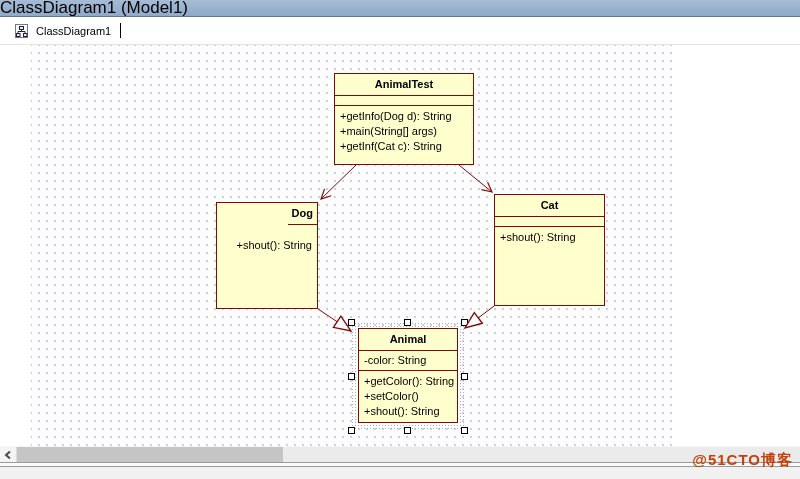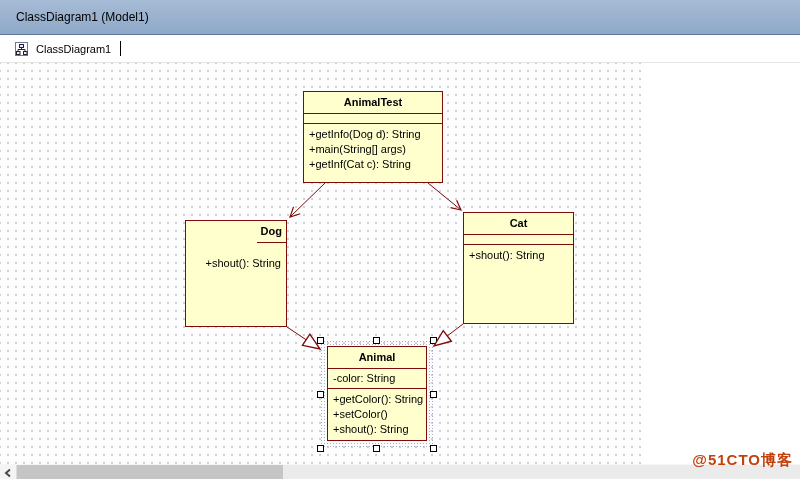--- a/index.html
+++ b/index.html
@@ -8,26 +8,26 @@
     font-family: "Liberation Sans", "DejaVu Sans", sans-serif;
     font-size: 11px;
     color: #000;
     overflow: hidden;
     background: #fff;
   }
   .window { position: relative; width: 800px; height: 479px; background:#fff; }
 
   
   .titlebar {
-    height: 35px;
+    height: 17px;
     background: linear-gradient(#a6bbd5, #8ea9c8);
     border-bottom: 1px solid #5f7899;
     display: flex; align-items: center;
-    padding-left: 16px;
-    font-size: 12px;
+    padding-left: 0;
+    font-size: 17px;
   }
 
   
   .tabbar {
     height: 28px;
     background: #ffffff;
     display: flex; align-items: center;
     padding-left: 12px;
     border-bottom: 1px solid #e4e4e4;
   }
@@ -37,20 +37,21 @@
 
   
   .canvas {
     position: relative;
     width: 641px; height: 401px;
     background-color: #fdfdfe;
     background-image: radial-gradient(circle, #ccd0da 1px, rgba(0,0,0,0) 1.2px);
     background-size: 8px 8px;
     background-position: 4px 4px;
     overflow: hidden;
+    margin-left: 31px;
   }
 
   
   .uml-class {
     position: absolute;
     background: #ffffce;
     border: 1px solid #7e0b0b;
     display: flex; flex-direction: column;
     z-index: 1;
   }

